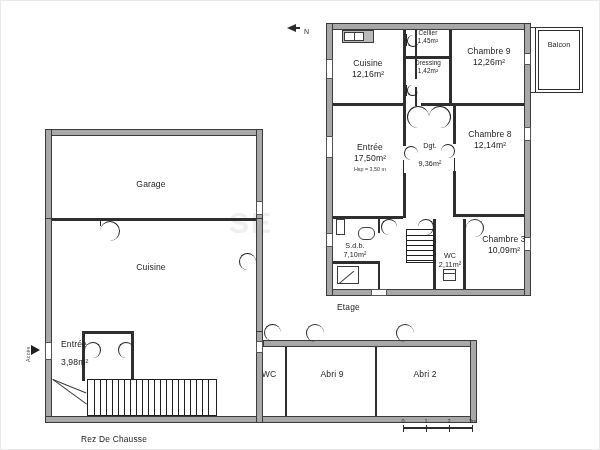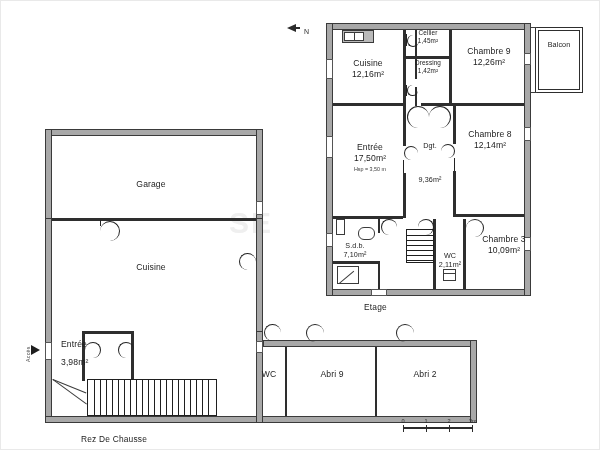--- a/index.html
+++ b/index.html
@@ -220,21 +220,21 @@
     </div>
 
     <div class="room-label" style="left:340px;top:141px;width:58px;">
       <span class="nm">Entrée</span>
       <span class="ar">17,50m²</span>
       <span class="sub">Hsp = 3,50 m</span>
     </div>
 
     <div class="room-label sm" style="left:406px;top:140px;width:46px;">
       <span class="nm">Dgt.</span>
-      <span class="ar" style="margin-top:25px;">9,36m²</span>
+      <span class="ar" style="margin-top:9px;">9,36m²</span>
     </div>
 
     <div class="room-label" style="left:456px;top:128px;width:66px;">
       <span class="nm">Chambre 8</span>
       <span class="ar">12,14m²</span>
     </div>
 
     <div class="room-label sm" style="left:331px;top:240px;width:46px;">
       <span class="nm">S.d.b.</span>
       <span class="ar">7,10m²</span>
@@ -243,21 +243,21 @@
     <div class="room-label sm" style="left:433px;top:250px;width:32px;">
       <span class="nm">WC</span>
       <span class="ar">2,11m²</span>
     </div>
 
     <div class="room-label" style="left:466px;top:233px;width:74px;">
       <span class="nm">Chambre 3</span>
       <span class="ar">10,09m²</span>
     </div>
 
-    <div class="floor-caption" style="left:363px;top:301px;">Etage</div>
+    <div class="floor-caption" style="left:336px;top:301px;">Etage</div>
   </div>
 
   <div>
 
     <div class="wall" style="left:44px;top:128px;width:218px;height:7px;"></div>
     <div class="wall" style="left:44px;top:128px;width:7px;height:92px;"></div>
     <div class="wall" style="left:255px;top:128px;width:7px;height:92px;"></div>
 
     <div class="part" style="left:51px;top:217px;width:204px;height:3px;"></div>
     <div class="win" style="left:255px;top:200px;width:7px;height:14px;"></div>

